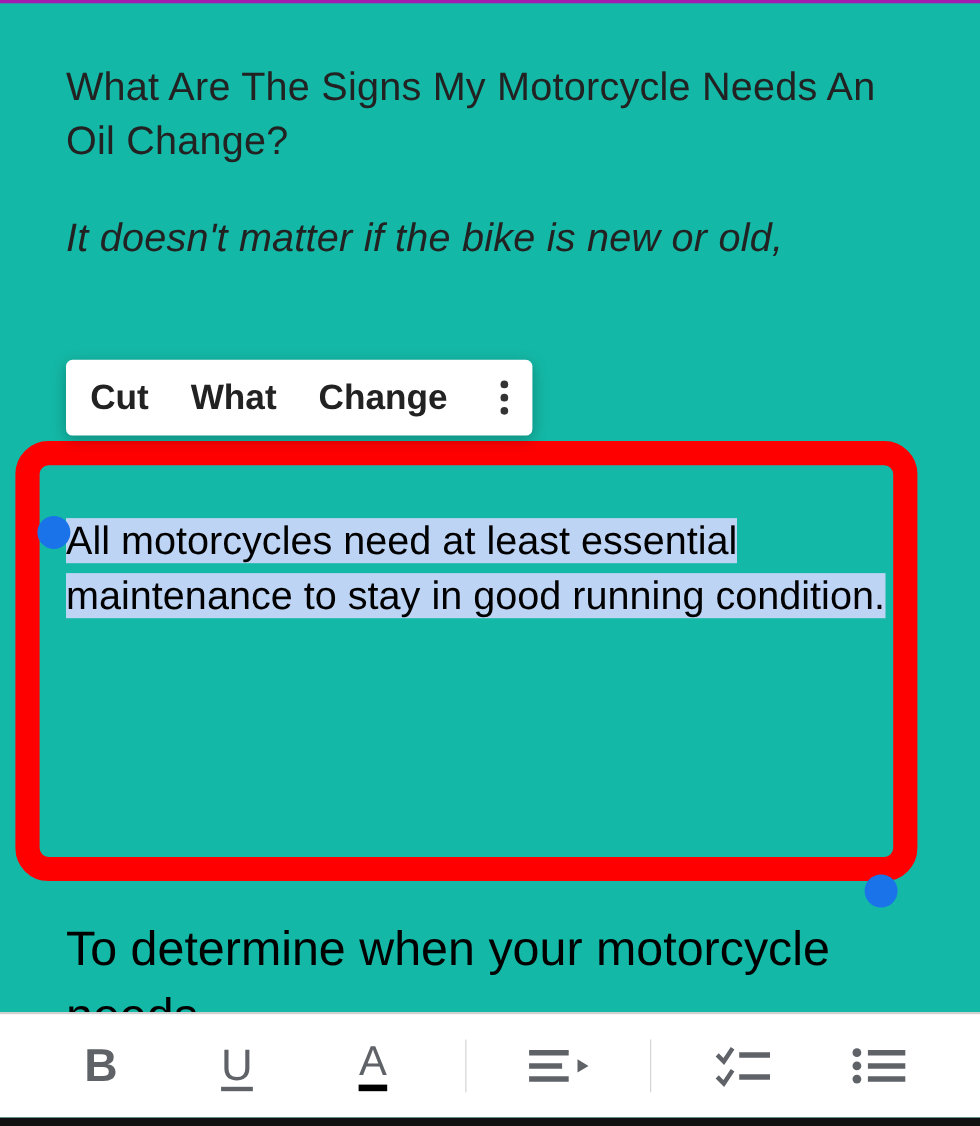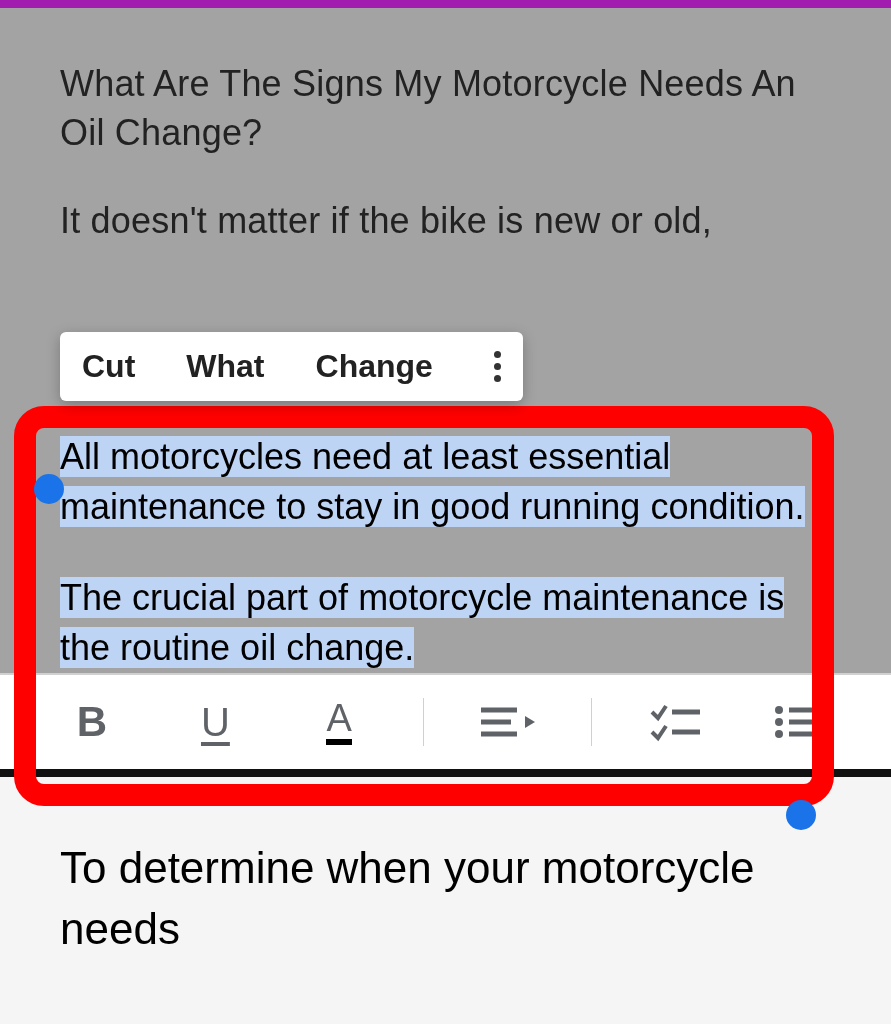--- a/index.html
+++ b/index.html
@@ -4,52 +4,53 @@
 <style>
   * { box-sizing: border-box; margin: 0; padding: 0; }
   html, body {
     width: 891px;
     height: 1024px;
     font-family: Arial, Helvetica, sans-serif;
     background: #f5f5f5;
     overflow: hidden;
   }
   .page {
-    background: #a3a3a3;
+    background: #14b8a6;
     width: 891px;
-    height: 777px;
+    height: 1024px;
     position: relative;
-    border-top: 8px solid #a21caf;
+    border-top: 3px solid #a21caf;
   }
   .doc-area {
     padding: 52px 60px 0 60px;
     font-size: 36px;
     line-height: 1.35;
     color: #222;
     position: relative;
   }
   .para {
     margin-bottom: 40px;
     letter-spacing: 0.2px;
   }
   .clipped {
     margin-bottom: 10px;
+    font-style: italic;
   }
   
   .context-menu {
     position: absolute;
     top: 324px;
     left: 60px;
     background: #fff;
     border-radius: 6px;
     box-shadow: 0 4px 14px rgba(0,0,0,0.25);
     display: flex;
     align-items: center;
     padding: 16px 22px;
-    gap: 51px;
+    gap: 38px;
     font-size: 32px;
     font-weight: 600;
     color: #222;
     z-index: 5;
   }
   .context-menu .item { cursor: pointer; }
   .kebab {
     display: flex;
     flex-direction: column;
     gap: 5px;
@@ -75,21 +76,21 @@
   }
   .highlight-block {
     position: absolute;
     top: 424px;
     left: 60px;
     width: 760px;
     font-size: 36px;
     line-height: 1.38;
     z-index: 3;
   }
-  .hl-line { margin-bottom: 0; }
+  .hl-line { margin-bottom: 0; margin-top: 40px; }
   .hl {
     background: #bed4f4;
     padding: 0;
   }
   .gap { height: 42px; }
   
   .handle {
     width: 30px;
     height: 30px;
     background: #1a73e8;
@@ -178,21 +179,20 @@
   </div>
 
   <div class="red-box"></div>
 
   <div class="handle start"></div>
   <div class="handle end"></div>
 
   <div class="highlight-block">
     <div class="hl-line"><span class="hl">All motorcycles need at least essential maintenance to stay in good running condition.</span></div>
     <div class="gap"></div>
-    <div class="hl-line"><span class="hl">The crucial part of motorcycle maintenance is the routine oil change.</span></div>
   </div>
 
   <div class="after-box">To determine when your motorcycle needs</div>
 
   <div class="toolbar">
     <div class="tb-btn">
       <span class="bold-glyph">B</span>
     </div>
     <div class="tb-btn">
       <span class="u-glyph">U</span>

